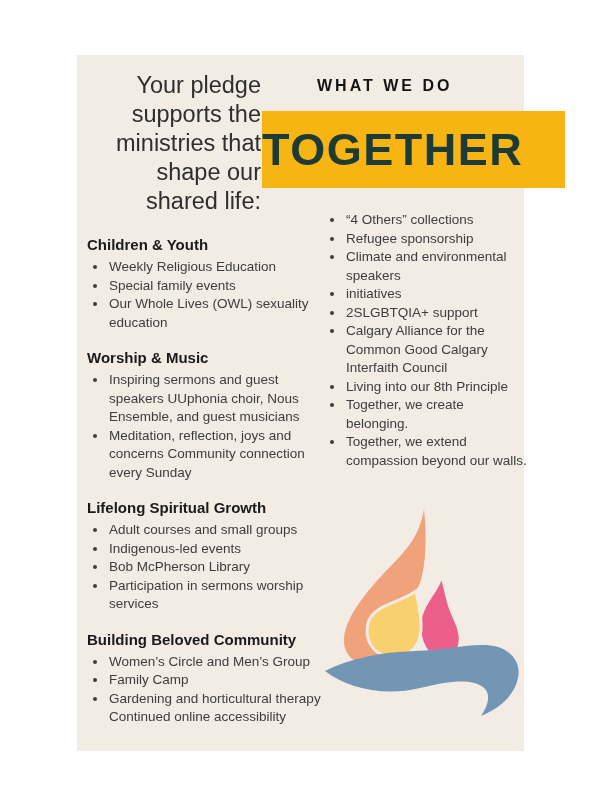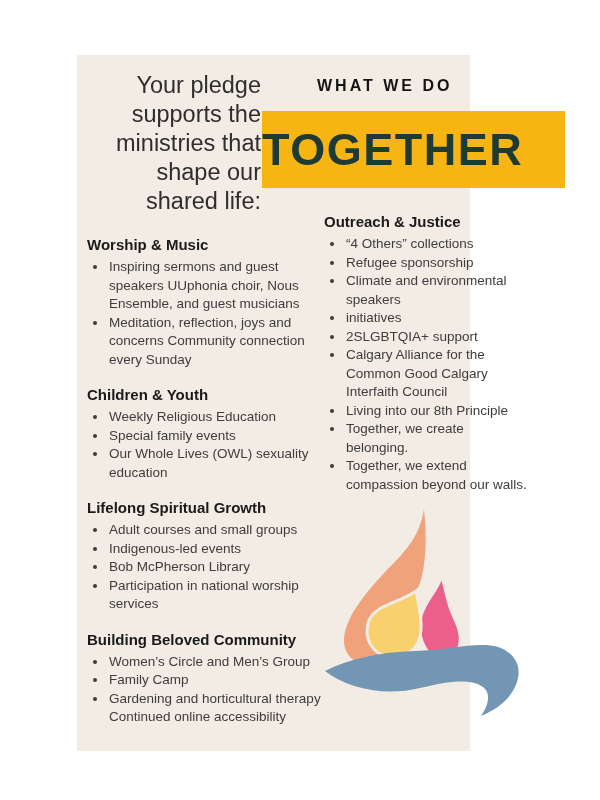--- a/index.html
+++ b/index.html
@@ -14,23 +14,22 @@
     --flame-yellow:#f8d16e;
     --flame-pink:#ec5f8a;
     --flame-blue:#7396b4;
   }
   html,body{margin:0;padding:0;}
   body{
     width:600px;height:800px;background:var(--page-bg);
     font-family:"Liberation Sans",sans-serif;position:relative;overflow:hidden;
   }
   .panel{
-    position:absolute;left:77px;top:55px;width:361px;height:696px;
+    position:absolute;left:77px;top:55px;width:447px;height:696px;
     background:var(--panel-bg);
-    padding-left:32px;
   }
   .intro{
     position:absolute;left:6px;top:16px;width:178px;
     text-align:right;font-size:23.5px;line-height:29px;color:#2e2e2e;
   }
   .kicker{
     position:absolute;left:240px;top:22px;width:186px;text-align:left;
     font-size:16px;font-weight:700;letter-spacing:3px;color:var(--kicker-text);
     white-space:nowrap;
   }
@@ -68,55 +67,54 @@
     <div class="intro">Your pledge supports the ministries that shape our shared life:</div>
 
     <div class="kicker">WHAT WE DO</div>
 
     <div class="banner">
       <span class="banner-text">TOGETHER</span>
     </div>
 
     <div class="col col-left">
         <section class="section">
-          <h3 class="sec-title">Worship &amp; Music</h3>
-          <ul>
-            <li>Inspiring sermons and guest speakers UUphonia choir, Nous Ensemble, and guest musicians</li>
-            <li>Meditation, reflection, joys and concerns Community connection every Sunday</li>
-          </ul>
-        </section>
-        <section class="section">
           <h3 class="sec-title">Children &amp; Youth</h3>
           <ul>
             <li>Weekly Religious Education</li>
             <li>Special family events</li>
             <li>Our Whole Lives (OWL) sexuality education</li>
           </ul>
         </section>
         <section class="section">
+          <h3 class="sec-title">Worship &amp; Music</h3>
+          <ul>
+            <li>Inspiring sermons and guest speakers UUphonia choir, Nous Ensemble, and guest musicians</li>
+            <li>Meditation, reflection, joys and concerns Community connection every Sunday</li>
+          </ul>
+        </section>
+        <section class="section">
           <h3 class="sec-title">Lifelong Spiritual Growth</h3>
           <ul>
             <li>Adult courses and small groups</li>
             <li>Indigenous-led events</li>
             <li>Bob McPherson Library</li>
-            <li>Participation in national worship services</li>
+            <li>Participation in sermons worship services</li>
           </ul>
         </section>
         <section class="section">
           <h3 class="sec-title">Building Beloved Community</h3>
           <ul>
             <li>Women’s Circle and Men’s Group</li>
             <li>Family Camp</li>
             <li>Gardening and horticultural therapy Continued online accessibility</li>
           </ul>
         </section>
       </div>
     <div class="col col-right">
         <section class="section">
-          <h3 class="sec-title">Outreach &amp; Justice</h3>
           <ul>
             <li>“4 Others” collections</li>
             <li>Refugee sponsorship</li>
             <li>Climate and environmental speakers</li>
             <li>initiatives</li>
             <li>2SLGBTQIA+ support</li>
             <li>Calgary Alliance for the Common Good Calgary Interfaith Council</li>
             <li>Living into our 8th Principle</li>
             <li>Together, we create belonging.</li>
             <li>Together, we extend compassion beyond our walls.</li>

